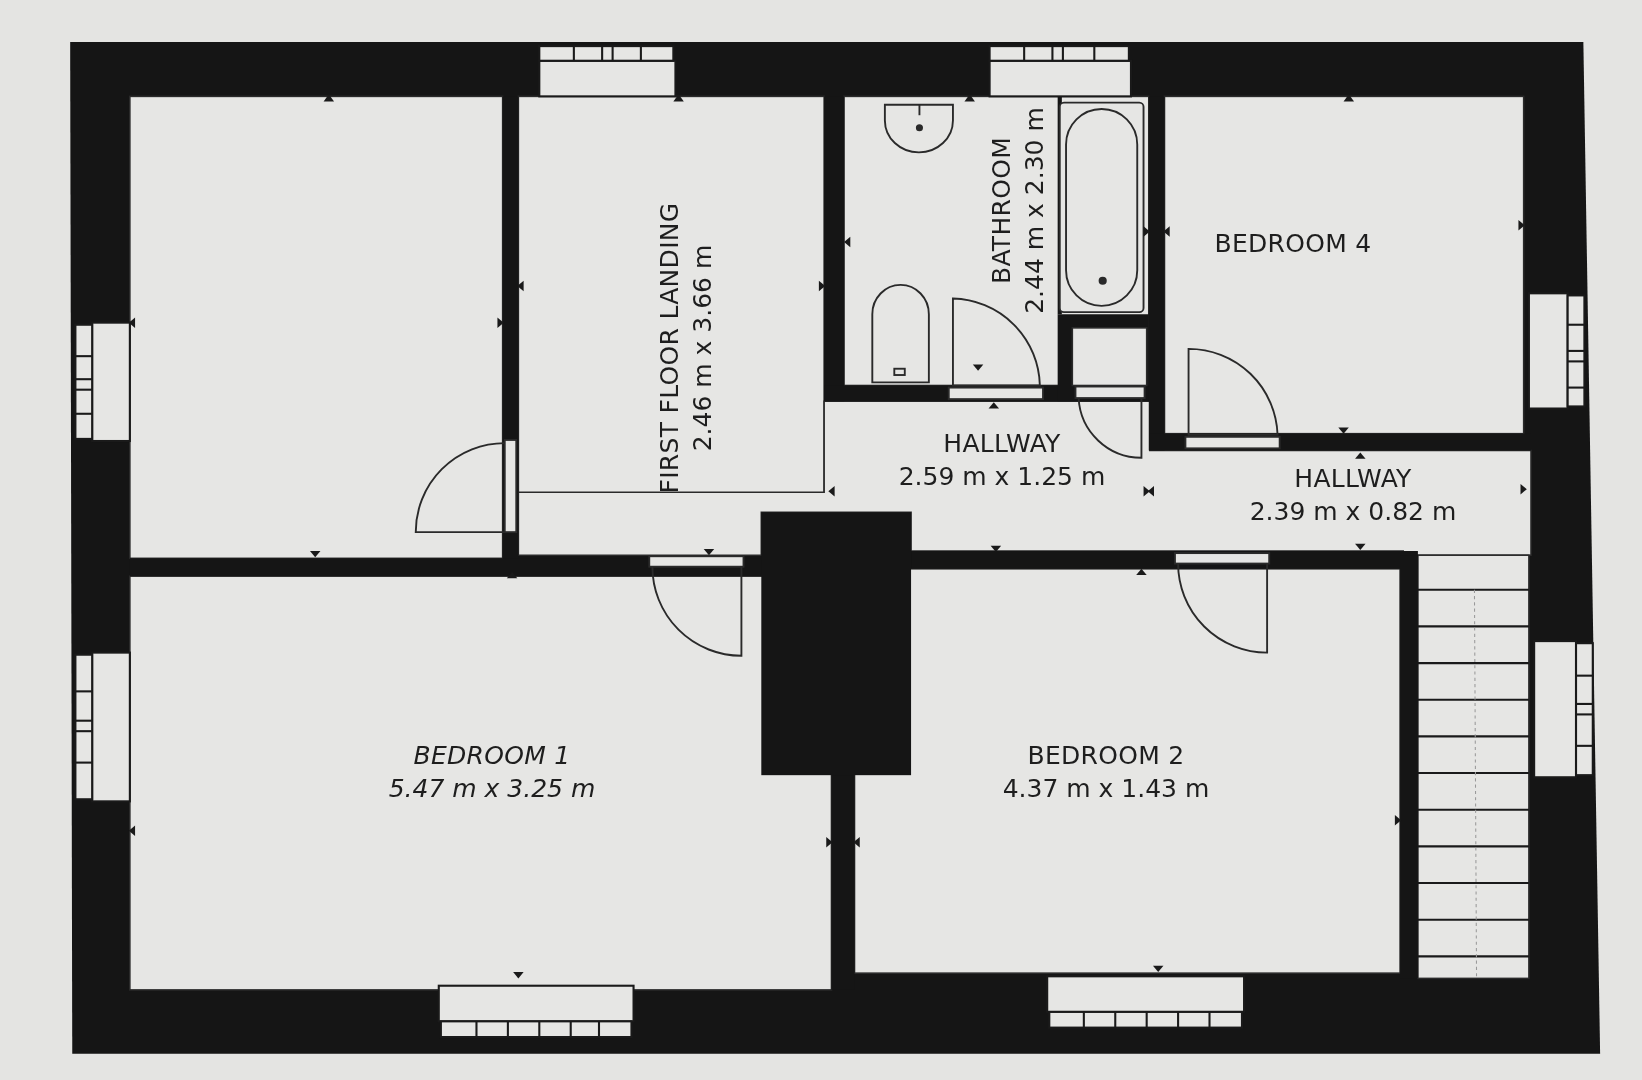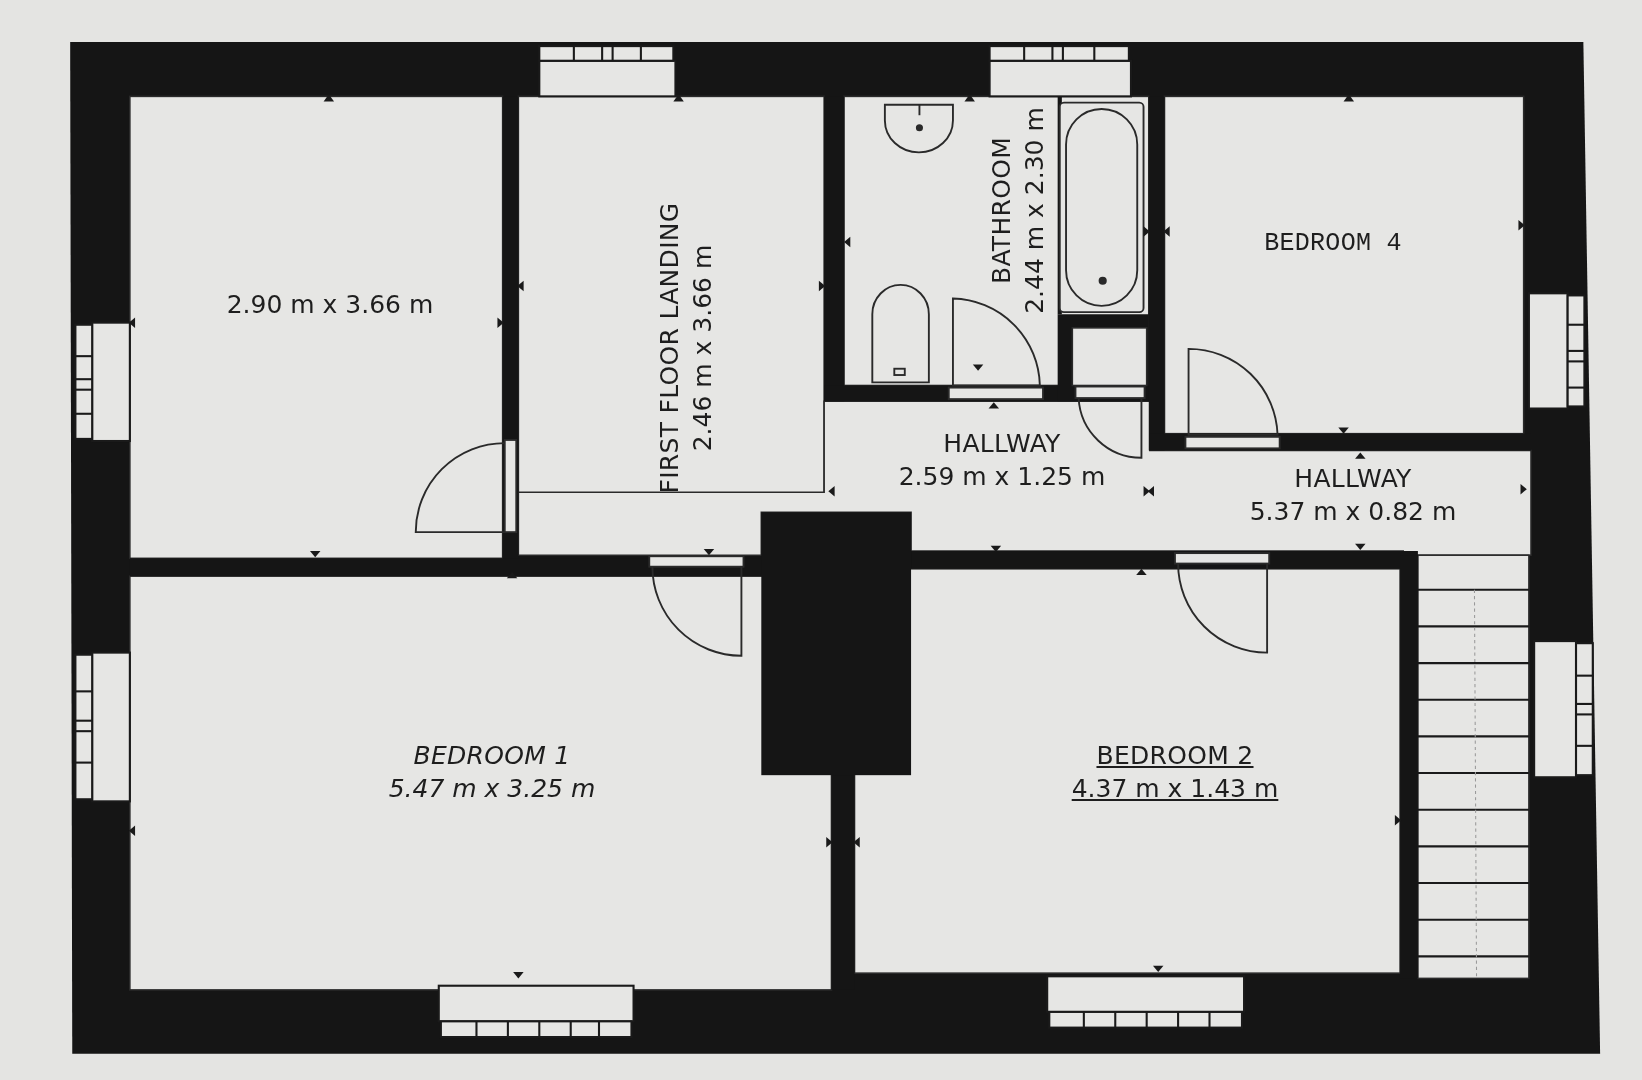--- a/index.html
+++ b/index.html
@@ -207,48 +207,47 @@
     <polygon points="1092,464 1092,474 1098,469"></polygon>
     <polygon points="1102,464 1102,474 1096,469"></polygon>
     <polygon points="789,799 789,809 795,804"></polygon>
     <polygon points="821,799 821,809 815,804"></polygon>
     <polygon points="1332,778 1332,788 1338,783"></polygon>
     <polygon points="929,348 939,348 934,354"></polygon>
   </g>
 </svg>
 
 <div class="lbl" style="left:200px; top:288px; width:260px;">
-  <span class="dim">2.90 m x 3.66 m</span>
 </div>
 
 <div class="lbl rot" style="left:653px; top:513px; width:330px;">
   <span class="name">FIRST FLOOR LANDING</span>
   <span class="dim">2.46 m x 3.66 m</span>
 </div>
 
 <div class="lbl rot" style="left:985px; top:328px; width:235px;">
   <span class="name">BATHROOM</span>
   <span class="dim">2.44 m x 2.30 m</span>
 </div>
 
-<div class="lbl" style="left:1203px; top:227px; width:260px;font-family:Liberation Mono, monospace;">
+<div class="lbl" style="left:1163px; top:227px; width:260px;">
   <span class="name">BEDROOM 4</span>
 </div>
 
 <div class="lbl" style="left:872px; top:427px; width:260px;">
   <span class="name">HALLWAY</span>
   <span class="dim">2.59 m x 1.25 m</span>
 </div>
 
 <div class="lbl" style="left:1218px; top:462px; width:270px;">
   <span class="name">HALLWAY</span>
-  <span class="dim">5.37 m x 0.82 m</span>
+  <span class="dim">2.39 m x 0.82 m</span>
 </div>
 
 <div class="lbl" style="left:362px; top:739px; width:260px;font-style:italic;">
   <span class="name">BEDROOM 1</span>
   <span class="dim">5.47 m x 3.25 m</span>
 </div>
 
-<div class="lbl" style="left:1045px; top:739px; width:260px;text-decoration:underline;">
+<div class="lbl" style="left:976px; top:739px; width:260px;">
   <span class="name">BEDROOM 2</span>
   <span class="dim">4.37 m x 1.43 m</span>
 </div>
 
 </body></html>

